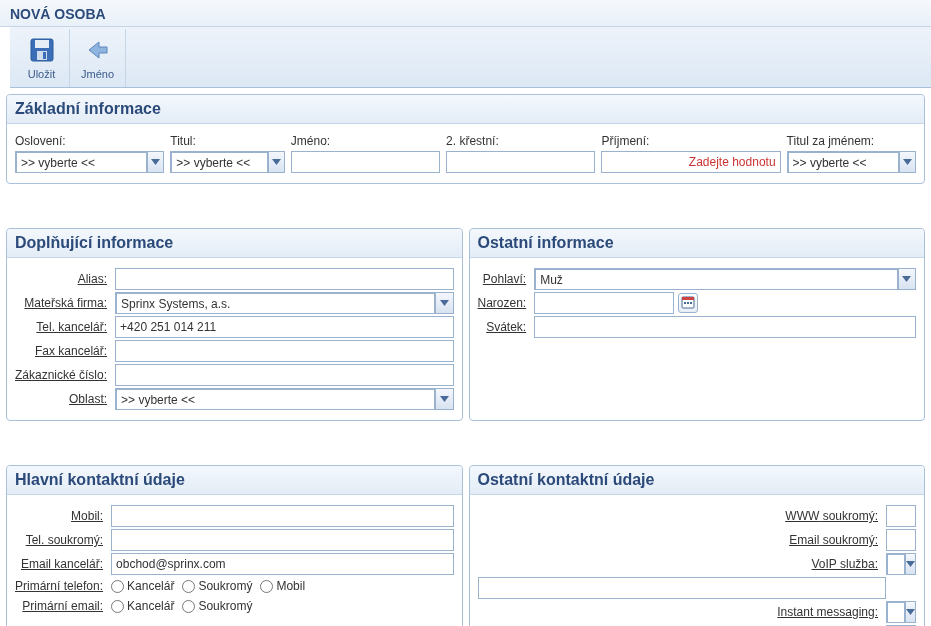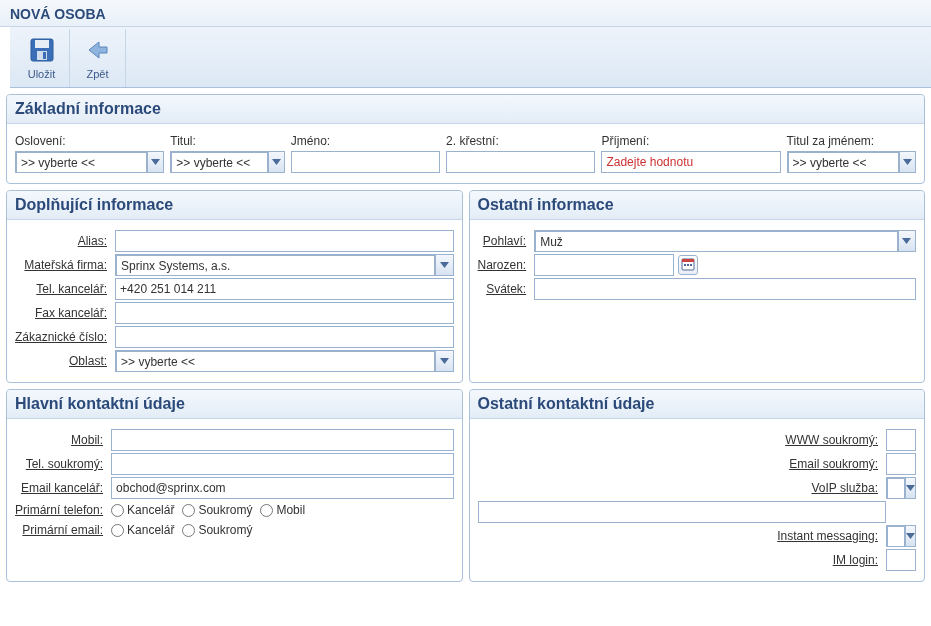--- a/index.html
+++ b/index.html
@@ -15,40 +15,40 @@
 .content { padding: 6px; display: flex; flex-direction: column; gap: 6px; }
 .panel { border: 1px solid #a9c0db; border-radius: 4px; background: #fff; }
 .panel-header { background: linear-gradient(#f4f8fd,#e3ecf6); border-bottom: 1px solid #c5d6e8; border-radius: 4px 4px 0 0; padding: 5px 8px; font-weight: bold; color: #2b4a7a; font-size: 16px; }
 .panel-body { padding: 8px; }
 
 .row-basic { display: flex; gap: 6px; padding: 10px 8px; }
 .field-col { display: flex; flex-direction: column; gap: 3px; }
 .field-label { font-size: 12px; color: #333; }
 
 .two-col { display: flex; gap: 6px; }
-.two-col > .panel { flex: 1 1 50%; }
+.two-col > .panel { flex: 1 1 50%; margin-top: 38px; }
 
 .form-table { display: table; width: 100%; border-spacing: 0 2px; }
 .form-row { display: table-row; }
 .form-lbl { display: table-cell; text-align: right; padding: 2px 8px 2px 0; vertical-align: middle; color: #333; white-space: nowrap; text-decoration: underline; }
 .form-ctl { display: table-cell; vertical-align: middle; width: 100%; }
 
 input[type=text], .combo, .combo-input {
   font: inherit; color: #333;
   border: 1px solid #9ab2cd; height: 22px; padding: 2px 4px;
   background: #fff; width: 100%;
 }
 
 .combo { display: flex; align-items: stretch; padding: 0; overflow: hidden; }
 .combo-input { border: none; flex: 1 1 auto; height: 100%; }
 .combo-btn { width: 18px; background: linear-gradient(#f4f7fc,#d7e3f1); border-left: 1px solid #9ab2cd; display: flex; align-items: center; justify-content: center; cursor: pointer; }
 .combo-btn svg { display: block; }
 
 .error-input { border-color: #c33; }
-.error-text { color: #c33; }
+.error-text { color: #c33; text-align: right; }
 
 .radio-group { display: flex; gap: 8px; align-items: center; padding: 2px 0; }
 .radio-group label { display: flex; align-items: center; gap: 3px; cursor: pointer; }
 input[type=radio] { margin: 0; }
 
 .date-row { display: flex; align-items: center; gap: 4px; }
 .date-input { flex: 0 0 140px; }
 .date-btn { width: 20px; height: 20px; border: 1px solid #9ab2cd; border-radius: 3px; background: linear-gradient(#fff,#e8eef6); display: flex; align-items: center; justify-content: center; cursor: pointer; }
 
 .u { text-decoration: underline; }
@@ -69,21 +69,21 @@
         </svg>
     </div>
     <div class="toolbar-label">Uložit</div>
   </div>
   <div class="toolbar-btn">
     <div class="toolbar-icon">
       <svg width="26" height="26" viewBox="0 0 26 26">
           <path d="M14 5 L4 13 L14 21 L14 16 L22 16 L22 10 L14 10 Z" fill="#8fb4e0" stroke="#5a85bc" stroke-width="1"></path>
         </svg>
     </div>
-    <div class="toolbar-label">Zpět</div>
+    <div class="toolbar-label">Jméno</div>
   </div>
 </div>
 
 <div class="content">
 
   <div class="panel">
     <div class="panel-header">Základní informace</div>
     <div class="row-basic">
       <div class="field-col" style="width:150px">
         <div class="field-label">Oslovení:</div>

